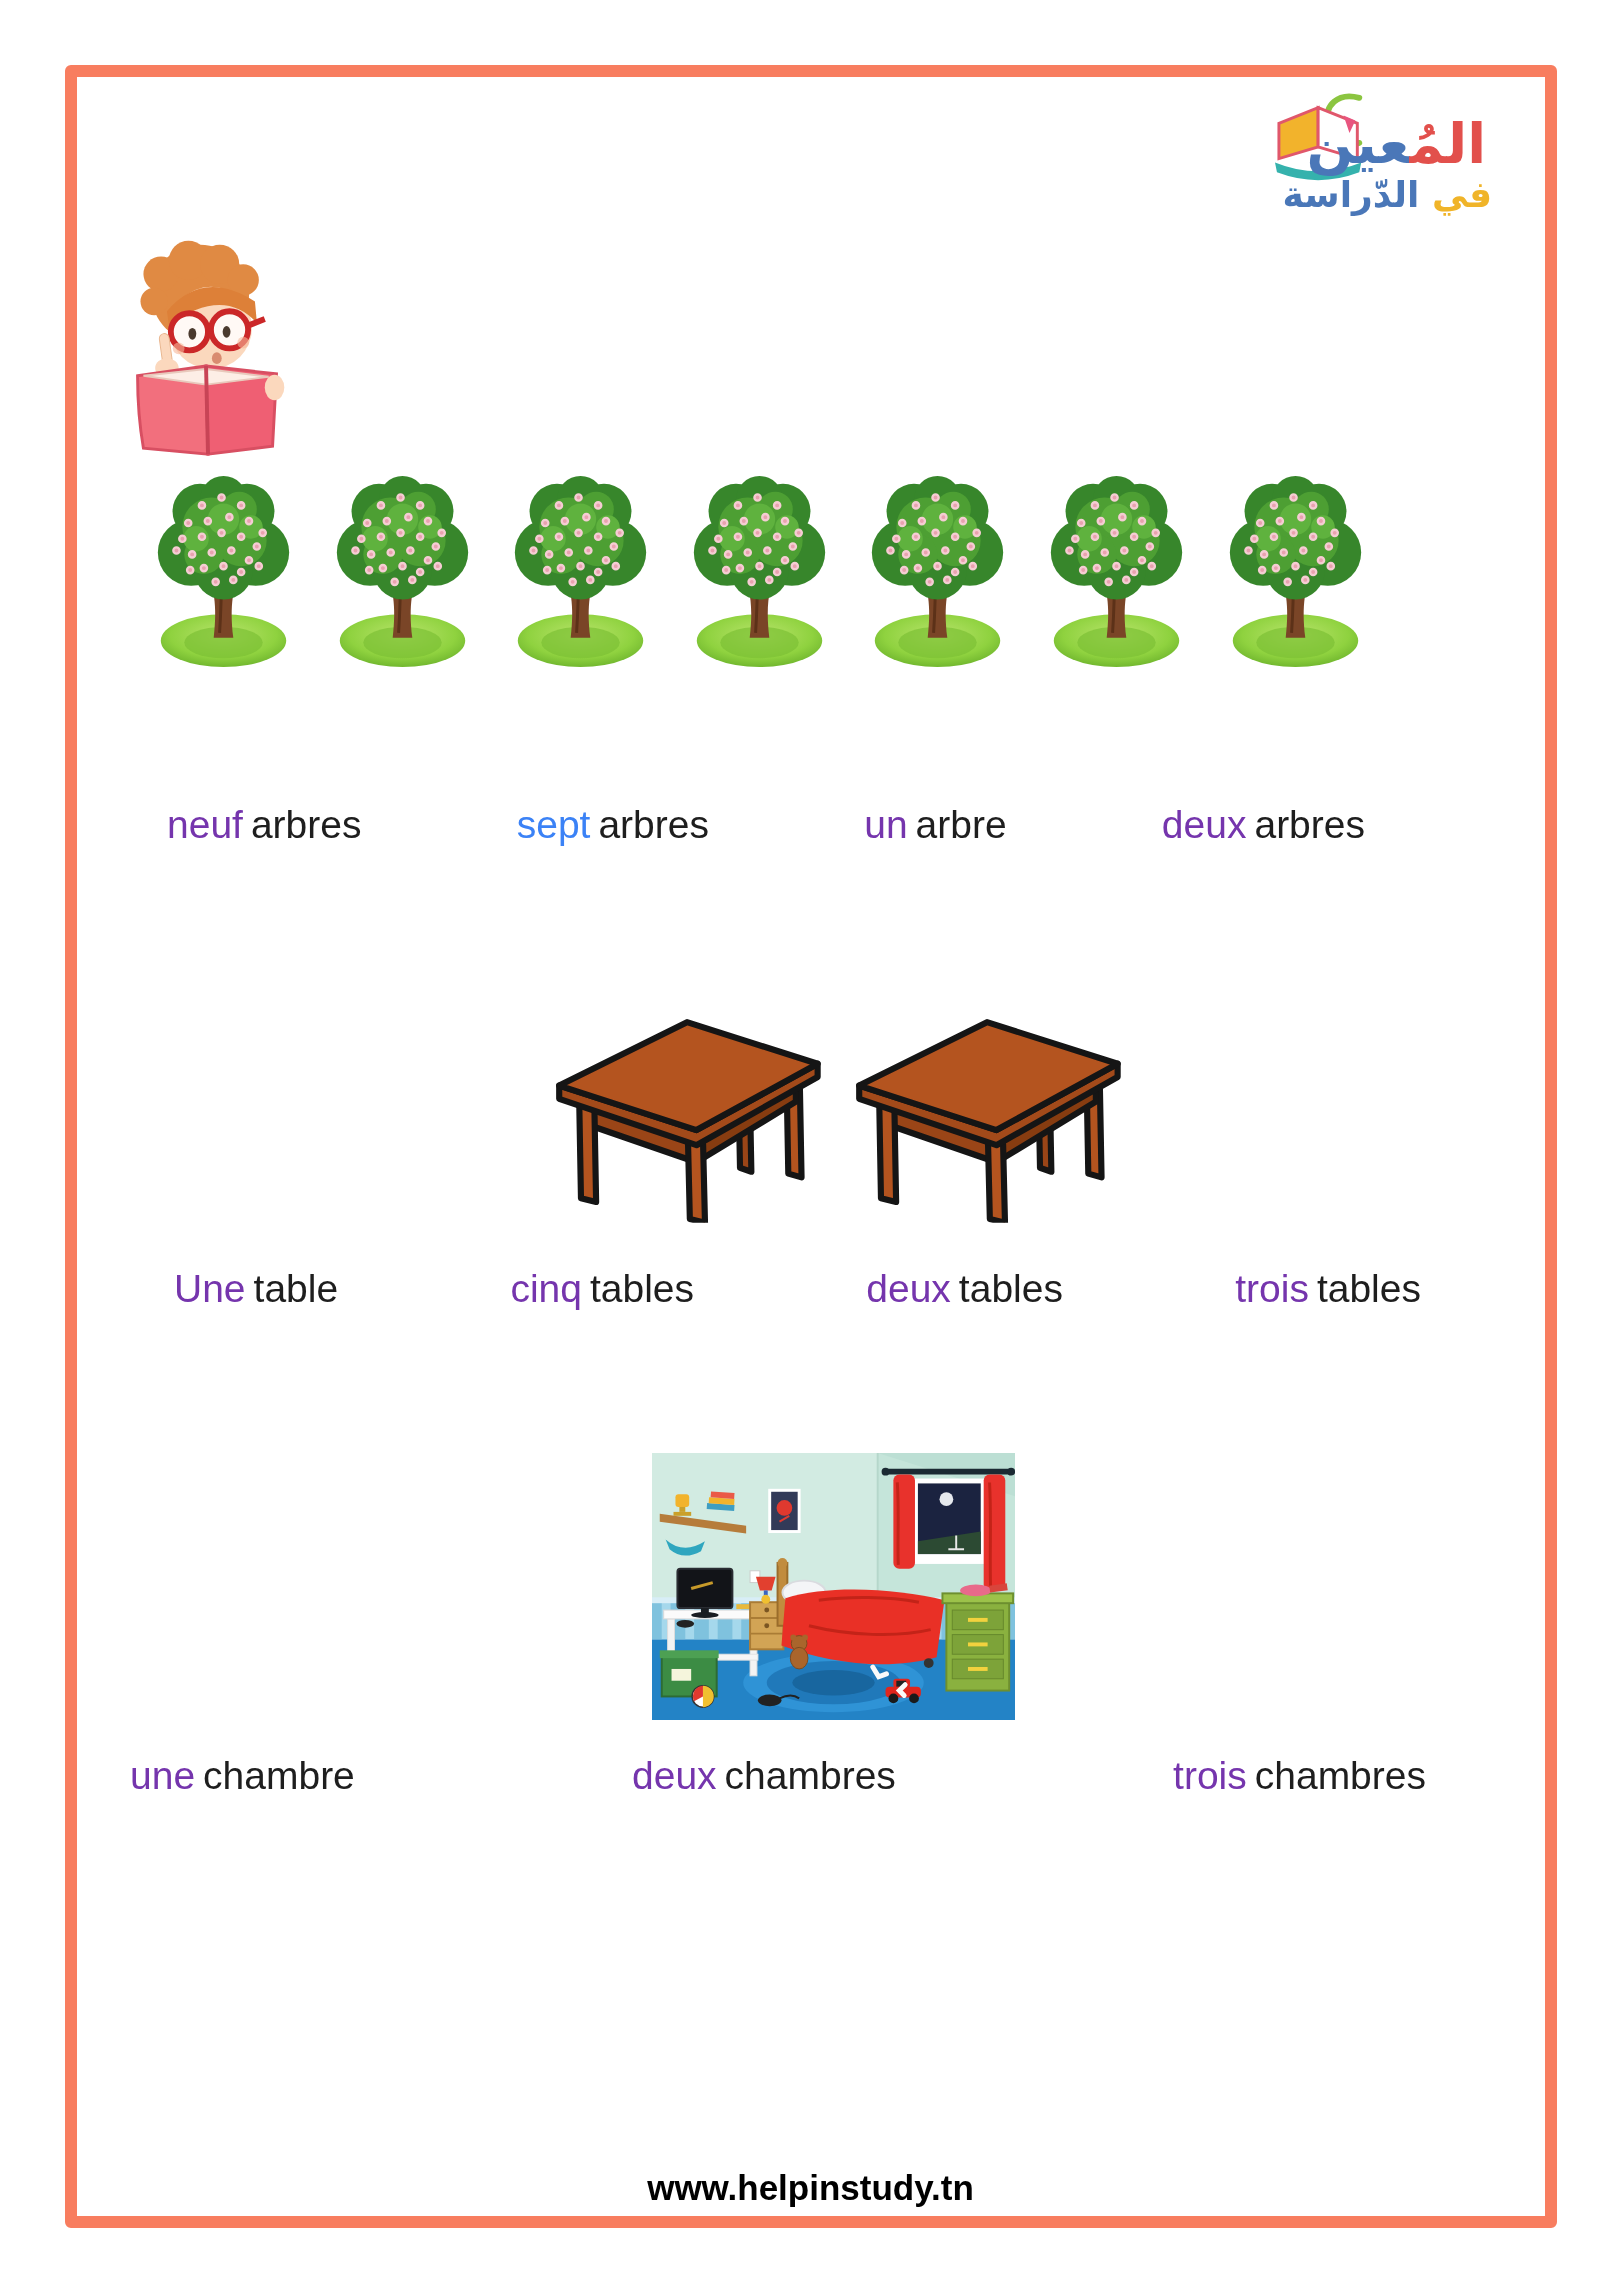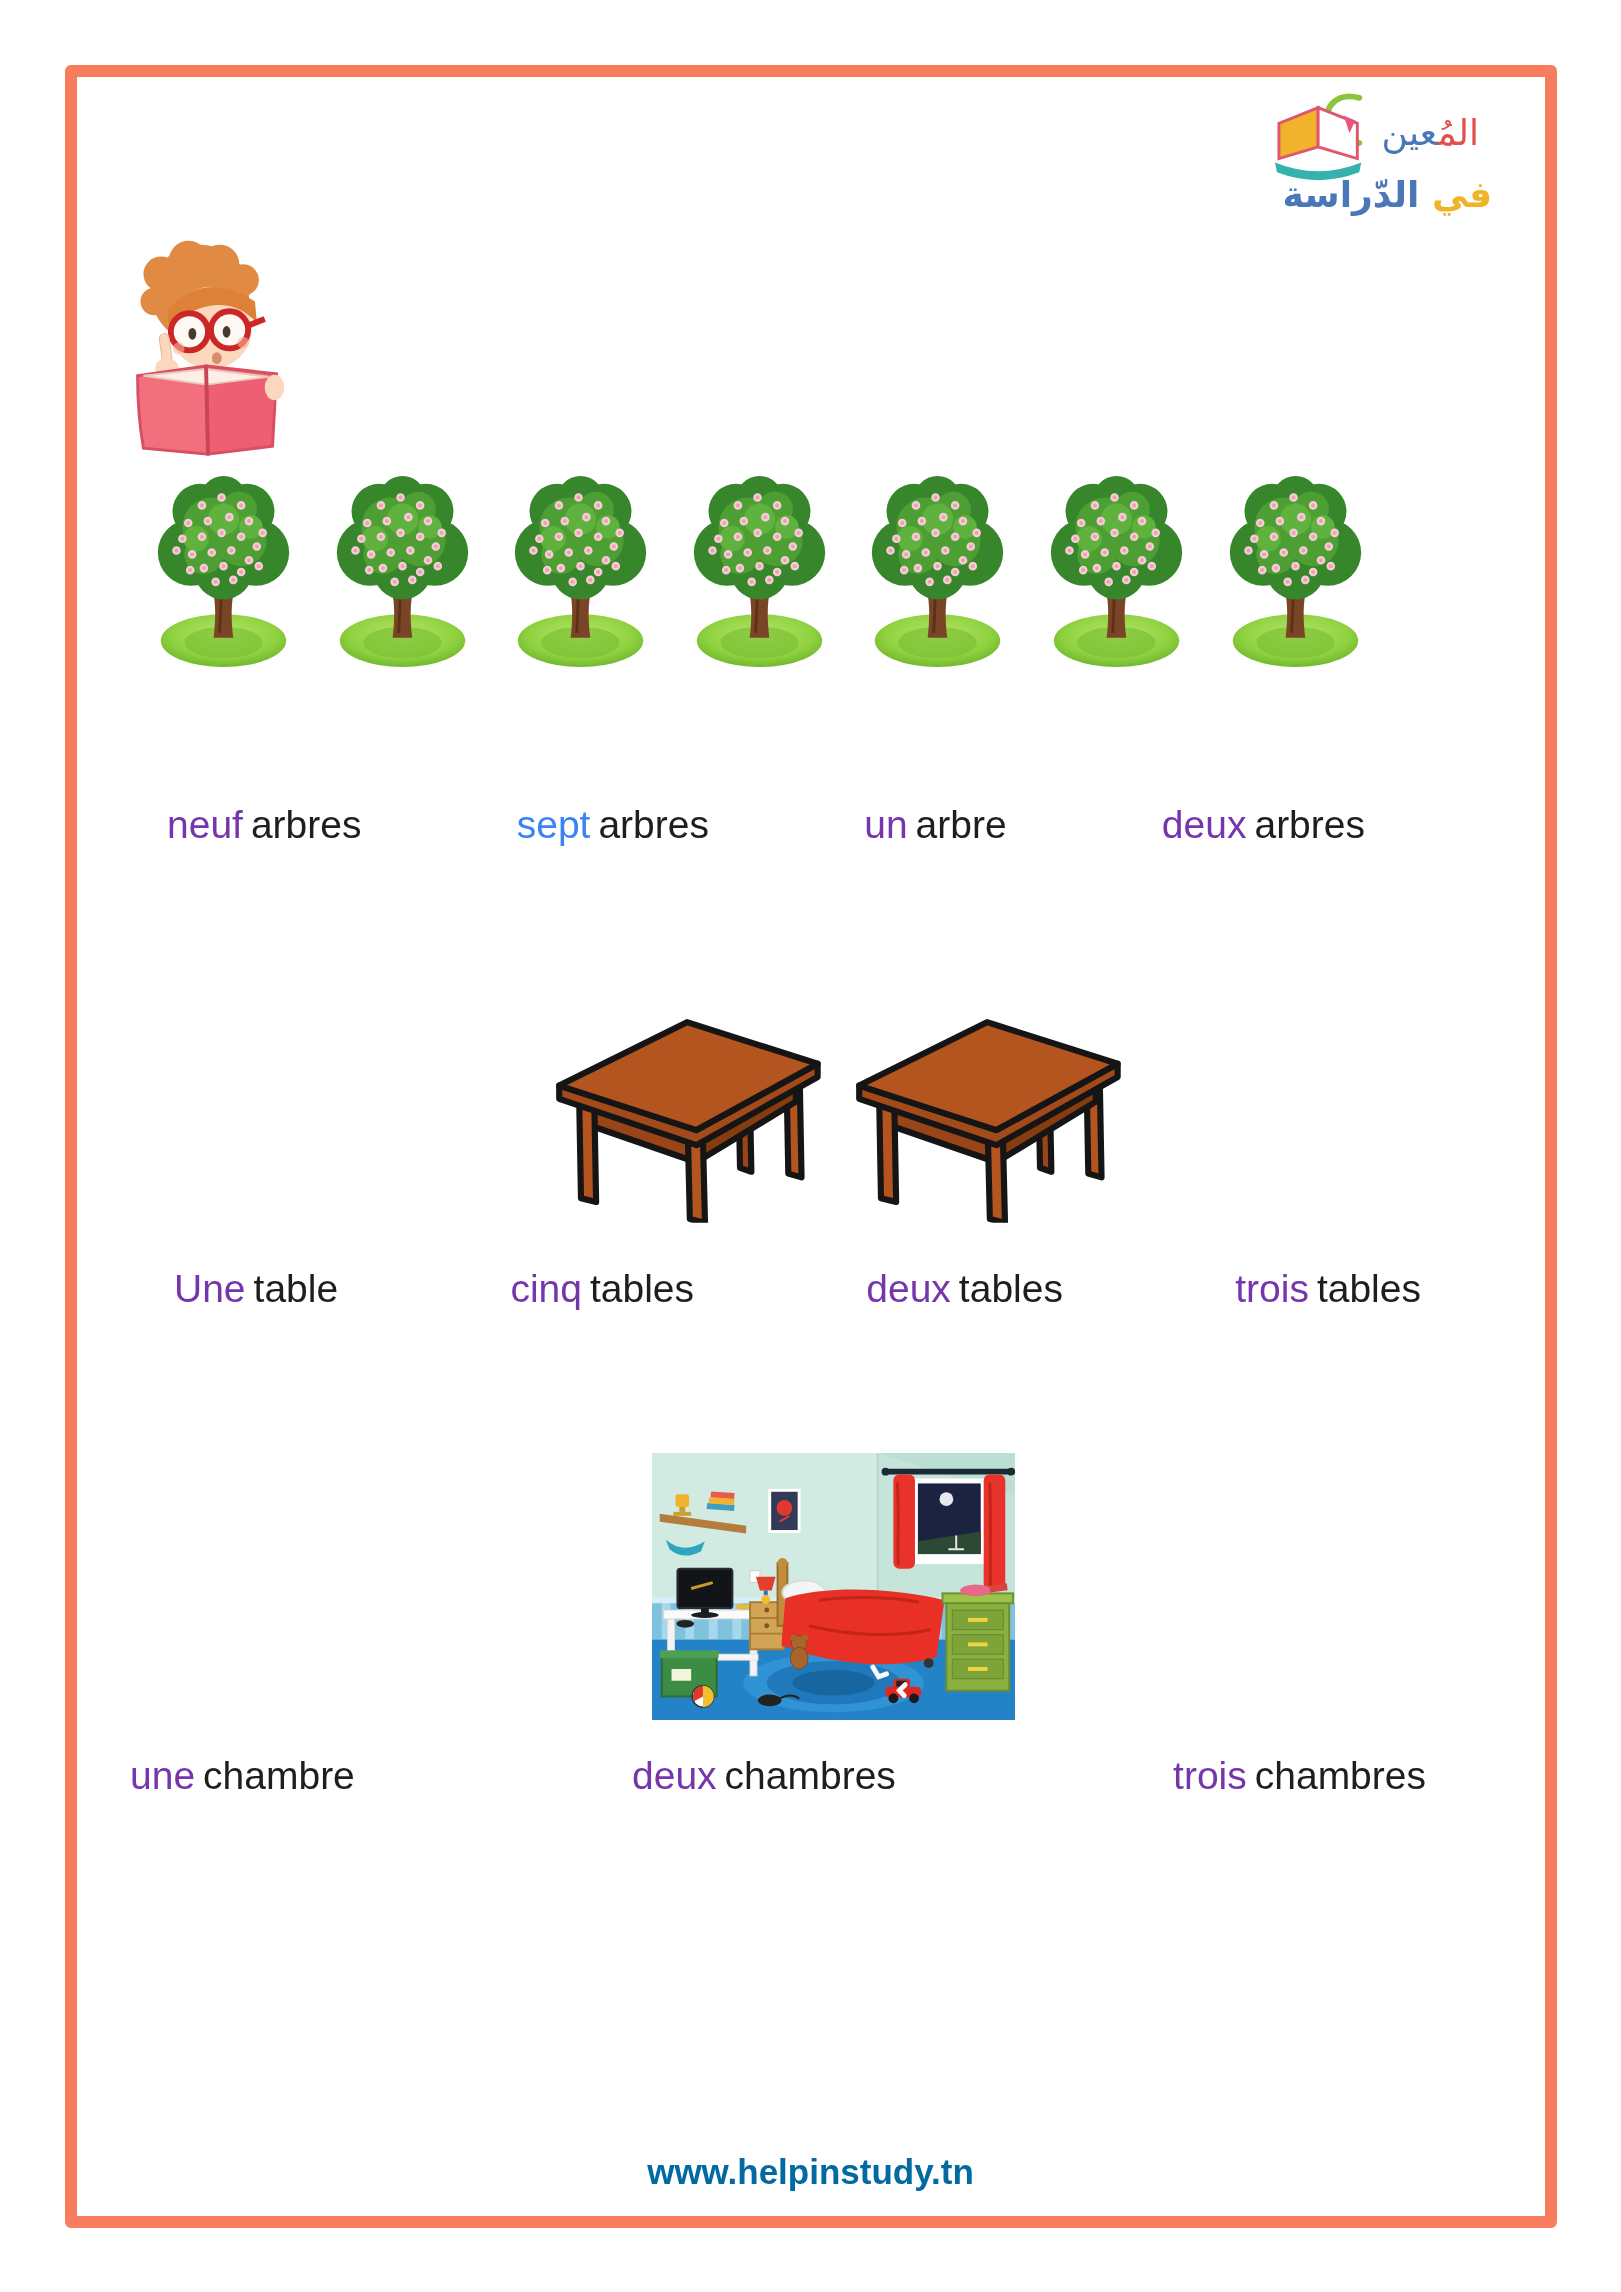--- a/index.html
+++ b/index.html
@@ -3,21 +3,21 @@
 <meta charset="utf-8">
 <style>
   html,body{margin:0;padding:0;}
   body{width:1621px;height:2293px;background:#ffffff;font-family:"Liberation Sans",sans-serif;}
   .page{position:relative;width:1621px;height:2293px;background:#fff;overflow:hidden;}
   .frame{position:absolute;left:65px;top:65px;width:1492px;height:2163px;border:12.7px solid #f87d5f;border-radius:5.9px;box-sizing:border-box;}
 
   
   .logo{position:absolute;top:90px;right:127px;width:235px;height:167px;font-family:"DejaVu Sans",sans-serif;direction:rtl;}
   .logo-book{position:absolute;left:5.9px;top:0;}
-  .logo-l1{position:absolute;right:15px;top:21.6px;font-size:36px;font-weight:normal;white-space:nowrap;}
+  .logo-l1{position:absolute;right:8px;top:21.6px;font-size:55px;font-weight:bold;white-space:nowrap;}
   .logo-l2{position:absolute;right:2px;top:84px;font-size:36px;font-weight:bold;white-space:nowrap;}
 
   
   .child{position:absolute;left:110px;top:233px;width:196px;height:225px;}
   .bubble{position:absolute;left:294px;top:220px;width:951px;height:188px;}
   .bubble svg{position:absolute;inset:0;}
   .bubble-text{position:absolute;inset:0;display:flex;align-items:center;justify-content:center;
     padding-left:127px;padding-bottom:37px;box-sizing:border-box;
     font-size:41px;font-weight:bold;color:#16a351;}
 
@@ -374,15 +374,15 @@
       <span class="option">
         <span class="num" style="color: rgb(117, 53, 173);">deux</span>
         <span class="noun" style="color: rgb(30, 30, 30);">chambres</span>
       </span>
       <span class="option">
         <span class="num" style="color: rgb(117, 53, 173);">trois</span>
         <span class="noun" style="color: rgb(30, 30, 30);">chambres</span>
       </span>
     </div>
 
-  <div class="footer" style="color: #0369a1;">www.helpinstudy.tn</div>
+  <div class="footer" style="color: #000000; margin-top: 16px;">www.helpinstudy.tn</div>
 </div>
 
 
 </body></html>

